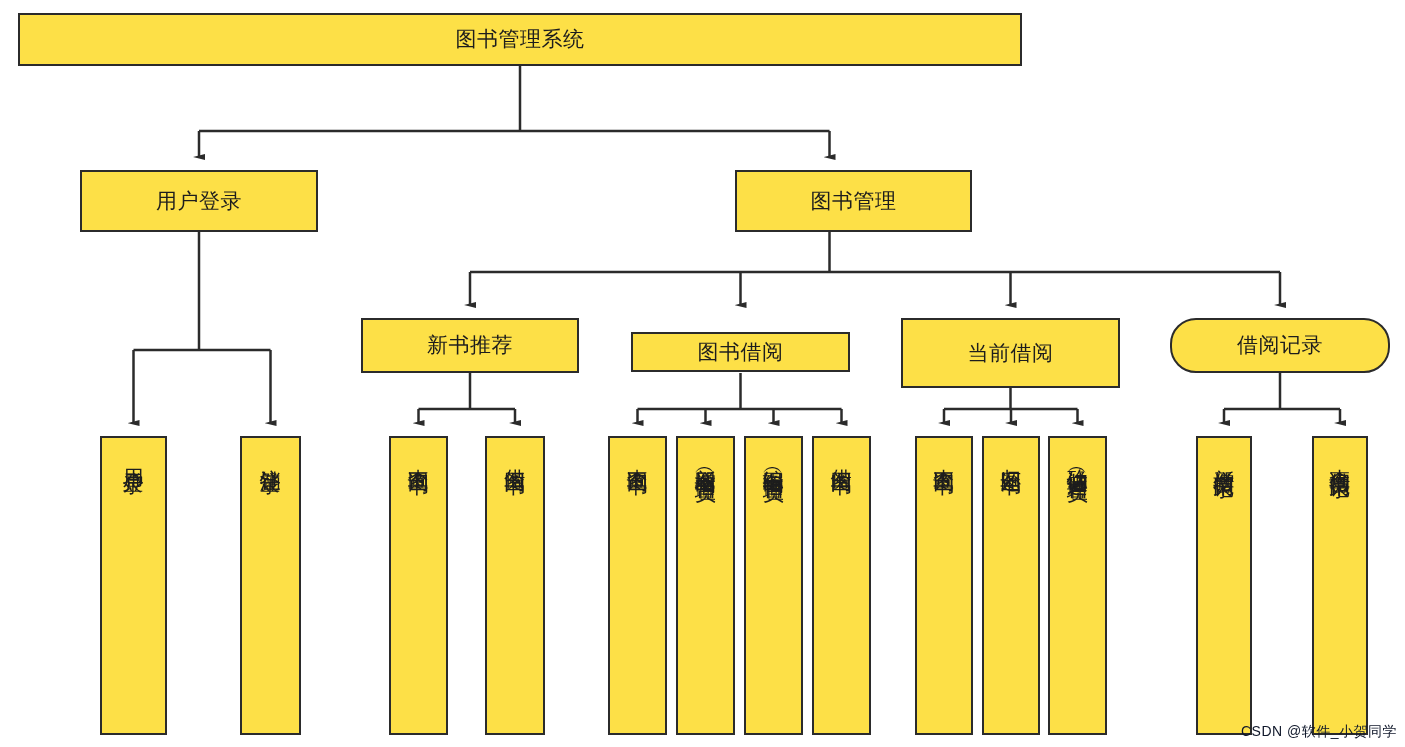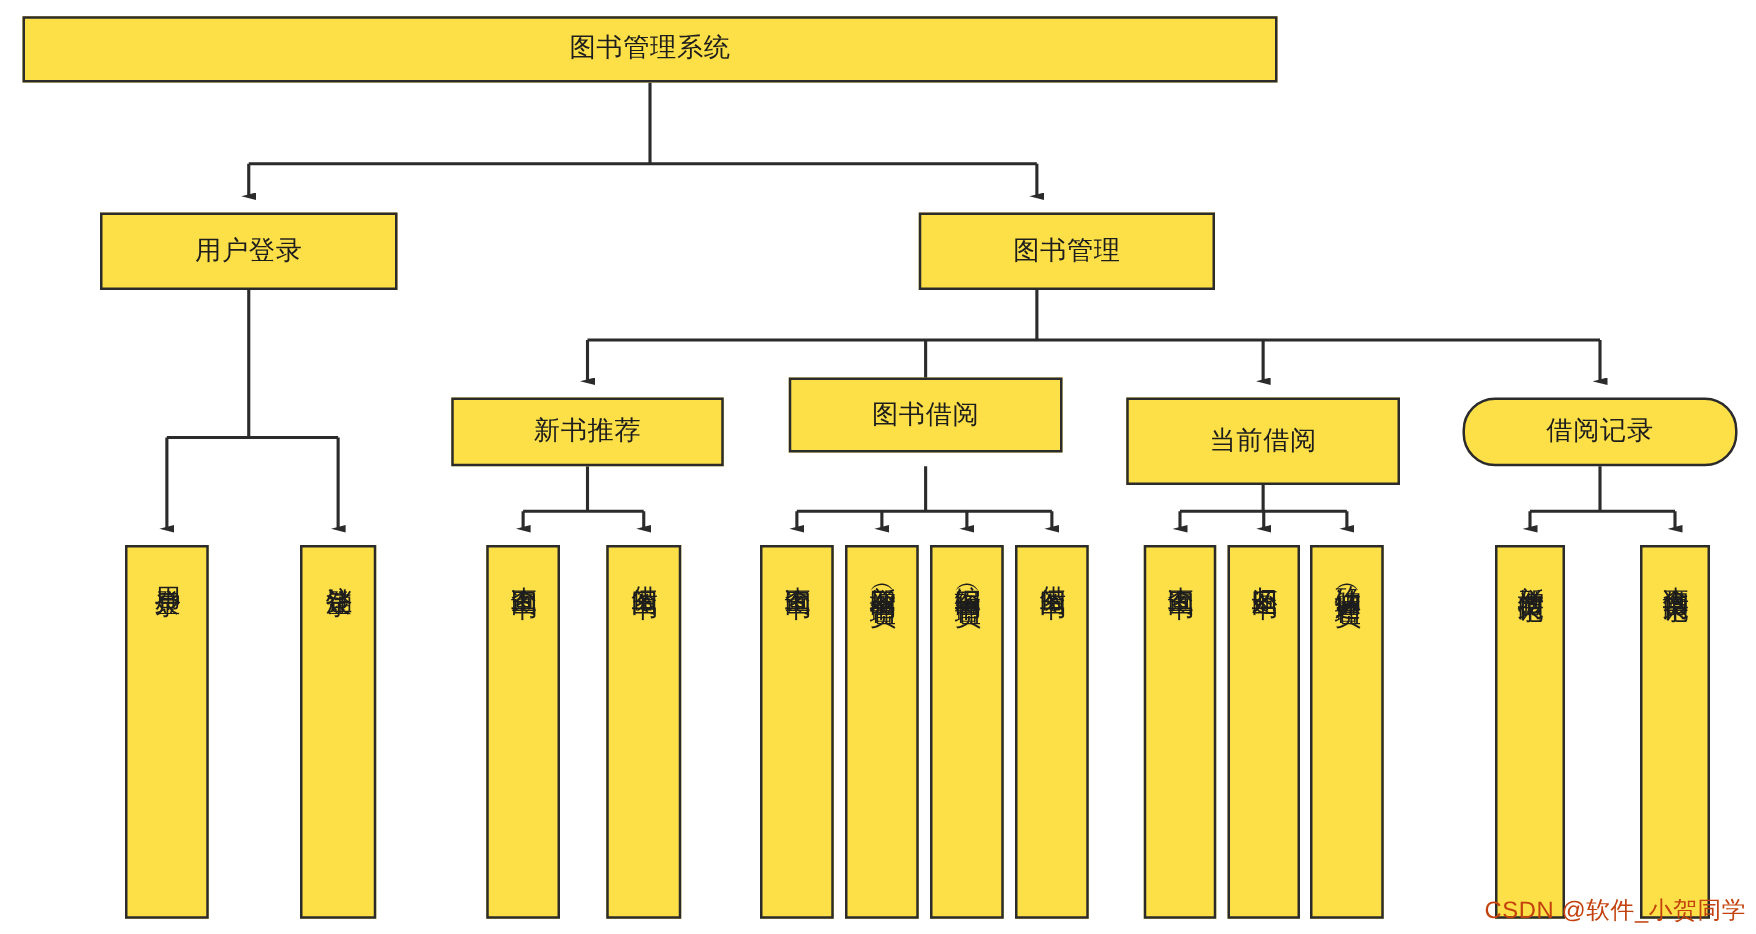--- a/index.html
+++ b/index.html
@@ -55,22 +55,22 @@
     text-orientation: upright;
     font-size: 21px;
     line-height: 1.12;
     letter-spacing: 2px;
     white-space: nowrap;
   }
   #watermark {
     position: absolute;
     right: 8px;
     bottom: 6px;
-    font-size: 19px;
-    color: #c2410c;
+    font-size: 14px;
+    color: #0f172a;
     white-space: nowrap;
     letter-spacing: 0.5px;
   }
 </style>
 </head>
 <body>
 
 <div id="canvas">
 
   <svg id="edges" viewBox="0 0 1405 747">
@@ -122,21 +122,21 @@
       </div>
       <div class="node horiz" style="left: 80px; top: 170px; width: 238px; height: 62px;">
         <span class="lbl">用户登录</span>
       </div>
       <div class="node horiz" style="left: 711px; top: 170px; width: 237px; height: 62px; margin-left: 24px;">
         <span class="lbl">图书管理</span>
       </div>
       <div class="node horiz" style="left: 361px; top: 318px; width: 218px; height: 55px;">
         <span class="lbl">新书推荐</span>
       </div>
-      <div class="node horiz" style="left: 631px; top: 302px; width: 219px; height: 60px;">
+      <div class="node horiz" style="left: 631px; top: 332px; width: 219px; height: 40px;">
         <span class="lbl">图书借阅</span>
       </div>
       <div class="node horiz" style="left: 901px; top: 318px; width: 219px; height: 70px;">
         <span class="lbl">当前借阅</span>
       </div>
       <div class="node horiz" style="left: 1170px; top: 318px; width: 220px; height: 55px; border-radius: 26px;">
         <span class="lbl">借阅记录</span>
       </div>
       <div class="node vert" style="left: 100px; top: 436px; width: 67px; height: 299px;">
         <span class="lbl">用户登录</span>

